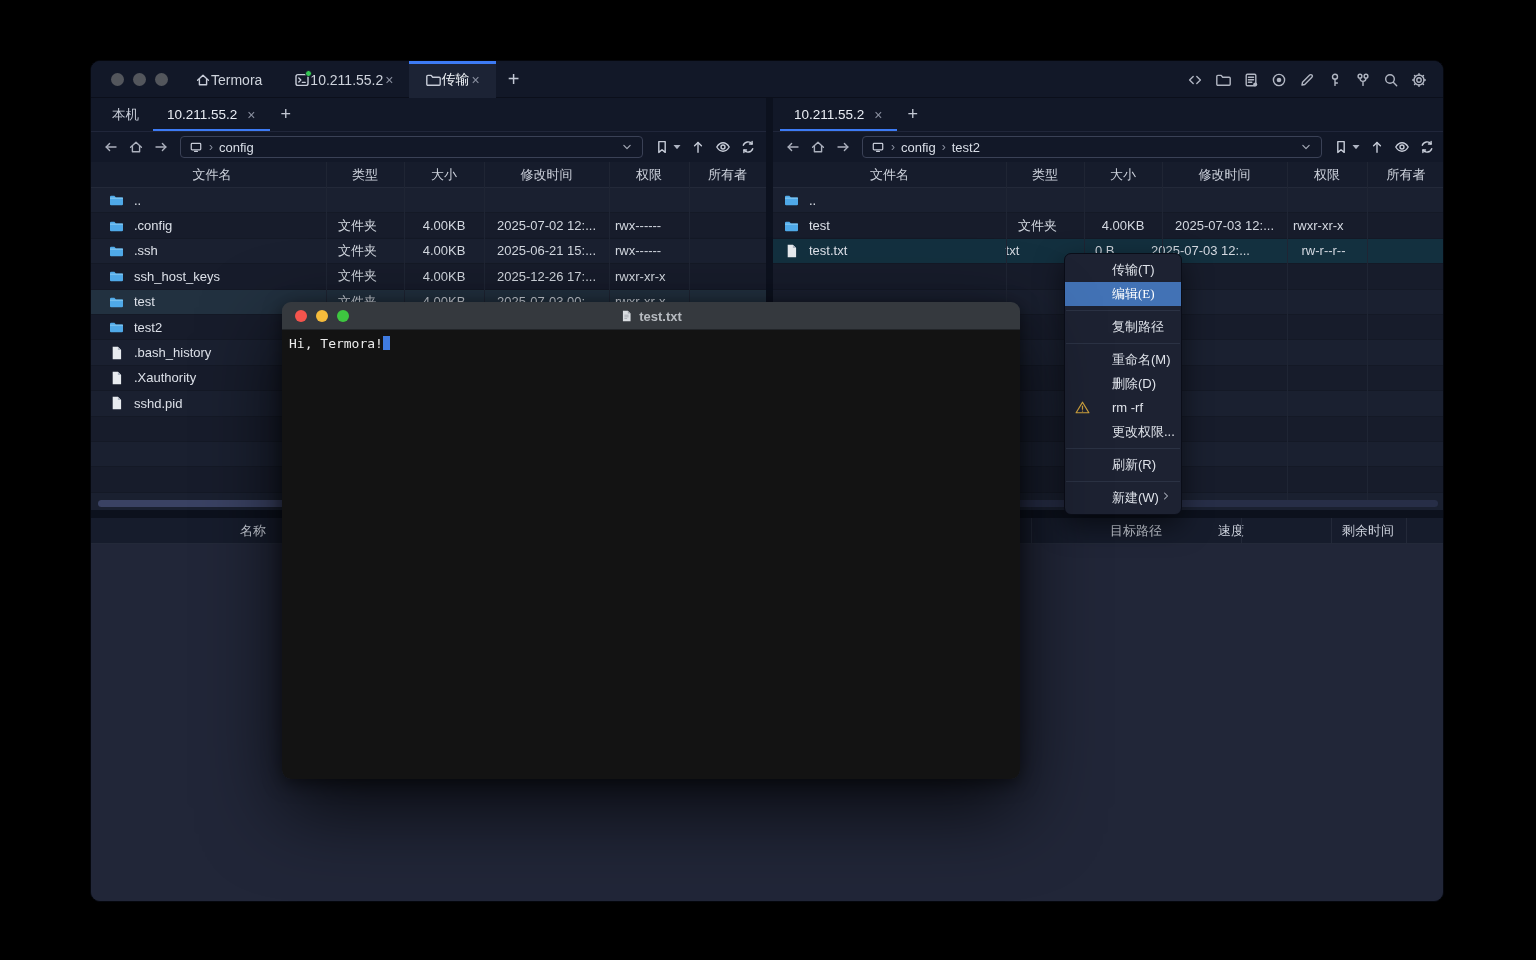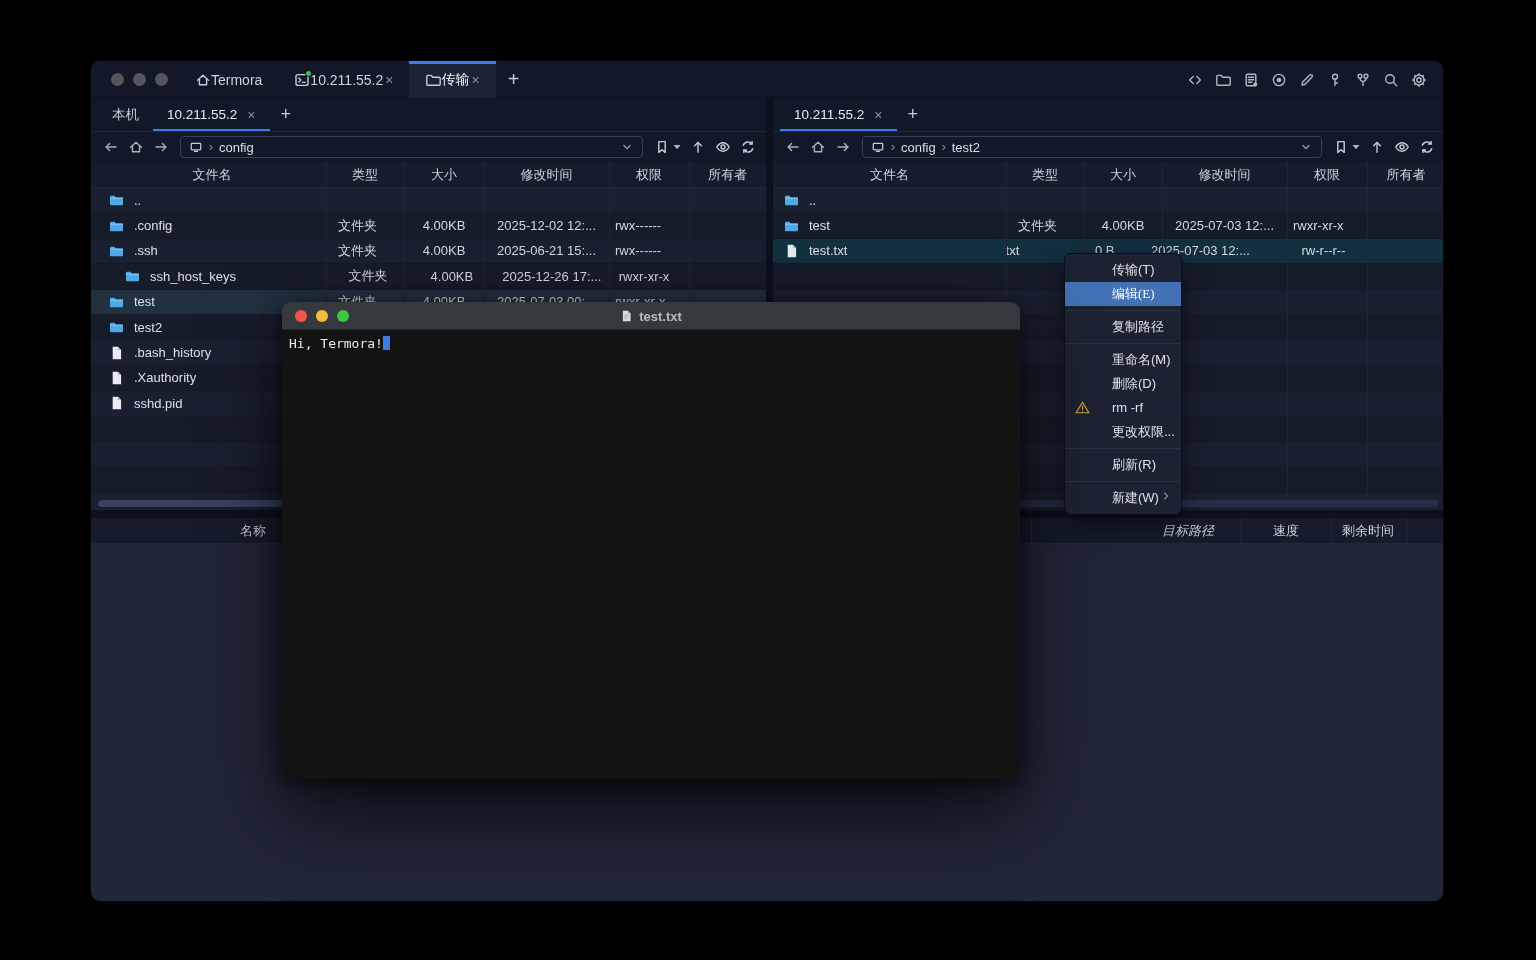--- a/index.html
+++ b/index.html
@@ -328,41 +328,41 @@
               <span class="ico">
                 <svg width="17" height="16" viewBox="0 0 16 16">
                   <path d="M1.5 4.9 a1.1 1.1 0 0 1 1.1-1.1 h3.3 l1.5 1.8 h6 a1.1 1.1 0 0 1 1.1 1.1 v5.5 a1.1 1.1 0 0 1-1.1 1.1 H2.6 a1.1 1.1 0 0 1-1.1-1.1 z" fill="#4FA9E8"></path>
                   <path d="M1.5 5.6 h13 v1.5 h-13 z" fill="#7DC4F1" opacity=".85"></path>
                 </svg>
               </span>
               <span>.config</span>
             </div>
             <div class="td type" style="width: 78px;">文件夹</div>
             <div class="td size" style="width: 80px;">4.00KB</div>
-            <div class="td mtime" style="width: 125px;">2025-12-02 12:...</div>
+            <div class="td mtime" style="width: 125px;">2025-07-02 12:...</div>
             <div class="td perms" style="width: 80px;">rwx------</div>
             <div class="td owner" style="width: 77px;"></div>
           </div>
           <div class="trow stripe" style="padding-left: 7px;">
             <div class="td name" style="width: 228px;">
               <span class="ico">
                 <svg width="17" height="16" viewBox="0 0 16 16">
                   <path d="M1.5 4.9 a1.1 1.1 0 0 1 1.1-1.1 h3.3 l1.5 1.8 h6 a1.1 1.1 0 0 1 1.1 1.1 v5.5 a1.1 1.1 0 0 1-1.1 1.1 H2.6 a1.1 1.1 0 0 1-1.1-1.1 z" fill="#4FA9E8"></path>
                   <path d="M1.5 5.6 h13 v1.5 h-13 z" fill="#7DC4F1" opacity=".85"></path>
                 </svg>
               </span>
               <span>.ssh</span>
             </div>
             <div class="td type" style="width: 78px;">文件夹</div>
             <div class="td size" style="width: 80px;">4.00KB</div>
             <div class="td mtime" style="width: 125px;">2025-06-21 15:...</div>
             <div class="td perms" style="width: 80px;">rwx------</div>
             <div class="td owner" style="width: 77px;"></div>
           </div>
-          <div class="trow" style="padding-left: 23px;">
+          <div class="trow" style="padding-left: 7px;">
             <div class="td name" style="width: 228px;">
               <span class="ico">
                 <svg width="17" height="16" viewBox="0 0 16 16">
                   <path d="M1.5 4.9 a1.1 1.1 0 0 1 1.1-1.1 h3.3 l1.5 1.8 h6 a1.1 1.1 0 0 1 1.1 1.1 v5.5 a1.1 1.1 0 0 1-1.1 1.1 H2.6 a1.1 1.1 0 0 1-1.1-1.1 z" fill="#4FA9E8"></path>
                   <path d="M1.5 5.6 h13 v1.5 h-13 z" fill="#7DC4F1" opacity=".85"></path>
                 </svg>
               </span>
               <span>ssh_host_keys</span>
             </div>
             <div class="td type" style="width: 78px;">文件夹</div>
@@ -707,22 +707,22 @@
             <div class="td owner" style="width: 78px;"></div>
           </div>
           <div class="hscroll"></div>
         </div>
       </div>
 
     <div class="transfer">
       <div class="t-strip"></div>
       <div class="t-head" id="t-head">
           <span class="t-label" style="left: 162px;">名称</span>
-          <span class="t-label" style="left: 1097px; font-style: italic;">目标路径</span>
-          <span class="t-label" style="left: 1195px;">速度</span>
+          <span class="t-label" style="left: 1045px;">目标路径</span>
+          <span class="t-label" style="left: 1140px;">速度</span>
           <span class="t-label" style="left: 1277px;">剩余时间</span>
           <div class="t-sep" style="left: 940px;"></div>
           <div class="t-sep" style="left: 1150px;"></div>
           <div class="t-sep" style="left: 1240px;"></div>
           <div class="t-sep" style="left: 1315px;"></div>
         </div>
       <div class="t-body"></div>
     </div>
 
     <div class="ctx-menu" id="ctx-menu">

